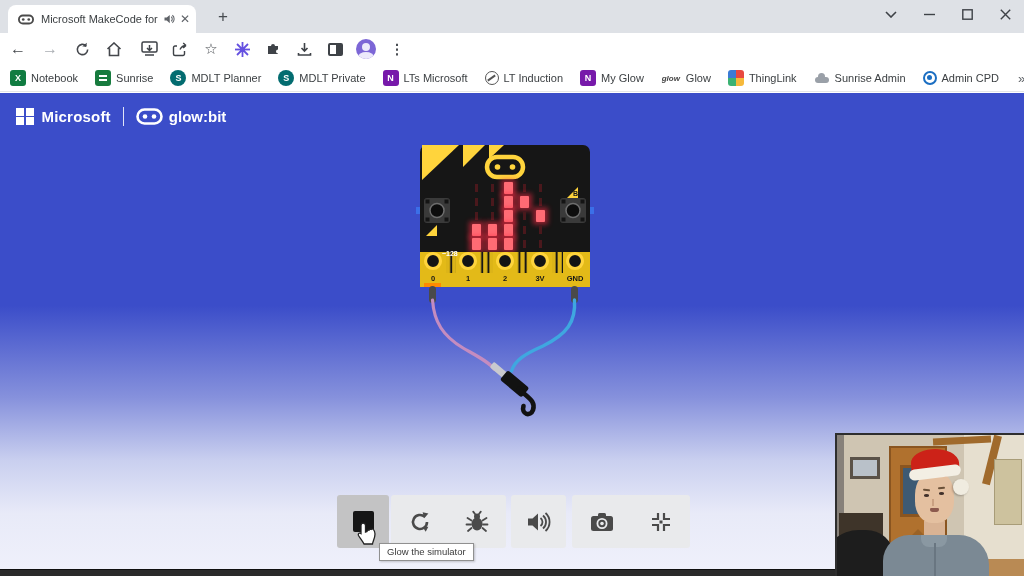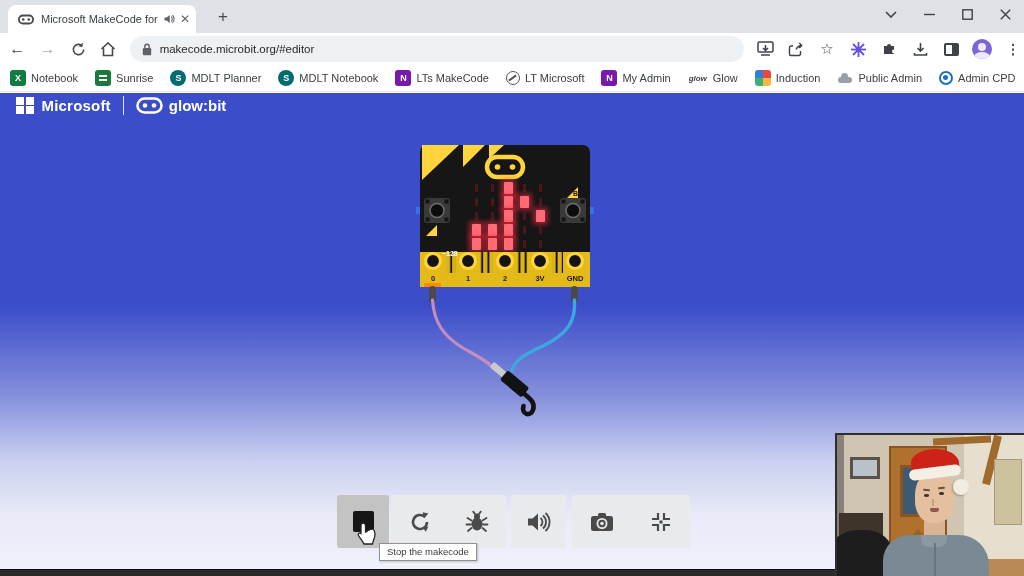--- a/index.html
+++ b/index.html
@@ -55,21 +55,21 @@
   .fav-cloud::before { content:""; position:absolute; left:1px; top:7px; width:14px; height:6px; border-radius:6px; background:#9aa0a8; }
   .fav-cloud::after { content:""; position:absolute; left:4px; top:3px; width:7px; height:7px; border-radius:50%; background:#9aa0a8; }
   .fav-moray { background:#fff; border:2.5px solid #1b6ec2; border-radius:50%; width:14px; height:14px; position:relative; }
   .fav-moray::after { content:""; position:absolute; left:2px; top:2px; width:5px; height:5px; border-radius:50%; background:#1b6ec2; }
   .bm-overflow { font-size:13px; color:#5f6368; margin:0 8px 0 2px; }
   .bm-divider { width:1px; height:16px; background:#d0d3d8; margin-right:10px; }
 
   
   .page { position:absolute; left:0; top:93px; width:1024px; height:483px;
           background:linear-gradient(180deg,#3b4dc9 0%, #3b4dc9 44%, #8691dc 63%, #c9cfef 76%, #e8eaf8 87%, #f0f1fb 100%); }
-  .brand { position:absolute; left:16px; top:3px; display:flex; align-items:center; color:#fff; }
+  .brand { position:absolute; left:16px; top:14px; display:flex; align-items:center; color:#fff; }
   .ms-squares { display:grid; grid-template-columns:8px 8px; grid-template-rows:8px 8px; gap:1.5px; margin-right:8px; }
   .ms-squares span { background:#fff; }
   .ms-name { font-size:15px; font-weight:bold; letter-spacing:.2px; }
   .brand-divider { width:1px; height:19px; background:rgba(255,255,255,.85); margin:0 12px; }
   .mb-name { font-size:15px; font-weight:bold; margin-left:6px; }
 
   
   .simbar-panel { position:absolute; height:53px; top:402px; background:#e9eaec; border-radius:3px;
                   display:flex; align-items:center; justify-content:space-around; }
   .simbtn { width:50px; height:53px; display:flex; align-items:center; justify-content:center; cursor:pointer; }
@@ -159,27 +159,20 @@
     <svg width="15" height="15" viewBox="0 0 16 16">
         <path d="M13.5 8 a5.5 5.5 0 1 1 -1.6 -3.9" fill="none" stroke="#44474c" stroke-width="1.7"></path>
         <polygon points="12.2,0.8 12.2,5.2 7.8,5.2" fill="#44474c" transform="rotate(8 12 4)"></polygon>
       </svg>
   </div>
   <div class="navicon">
     <svg width="16" height="15" viewBox="0 0 16 15">
         <path d="M1.5 7 L8 1 L14.5 7 M3.5 6.2 V13.5 H12.5 V6.2" fill="none" stroke="#44474c" stroke-width="1.6"></path>
       </svg>
   </div>
-  <div class="urlpill">
-    <svg width="10" height="13" viewBox="0 0 10 13">
-      <rect x="0.8" y="5" width="8.4" height="7.2" rx="1.2" fill="#5f6368"></rect>
-      <path d="M2.8 5 V3.4 a2.2 2.2 0 0 1 4.4 0 V5" fill="none" stroke="#5f6368" stroke-width="1.4"></path>
-    </svg>
-    <span class="url-text">makecode.microbit.org/#editor</span>
-  </div>
   <div class="nav-right">
     <div class="ricon">
       <svg width="17" height="16" viewBox="0 0 17 16">
           <rect x="1" y="1" width="15" height="10" rx="1.5" fill="none" stroke="#3e4247" stroke-width="1.5"></rect>
           <path d="M8.5 4 V9 M6 7 L8.5 9.5 L11 7" fill="none" stroke="#3e4247" stroke-width="1.5"></path>
           <line x1="4" y1="14" x2="13" y2="14" stroke="#3e4247" stroke-width="1.5"></line>
         </svg>
     </div>
     <div class="ricon">
       <svg width="16" height="15" viewBox="0 0 16 15">
@@ -229,45 +222,45 @@
       <div class="bookmark">
         <span class="fav fav-planner"></span>
         <span class="bookmark-label">Sunrise</span>
       </div>
       <div class="bookmark">
         <span class="fav fav-sharepoint">S</span>
         <span class="bookmark-label">MDLT Planner</span>
       </div>
       <div class="bookmark">
         <span class="fav fav-sharepoint">S</span>
-        <span class="bookmark-label">MDLT Notebook</span>
+        <span class="bookmark-label">MDLT Private</span>
       </div>
       <div class="bookmark">
         <span class="fav fav-onenote">N</span>
-        <span class="bookmark-label">LTs MakeCode</span>
+        <span class="bookmark-label">LTs Microsoft</span>
       </div>
       <div class="bookmark">
         <span class="fav fav-globe"></span>
-        <span class="bookmark-label">LT Microsoft</span>
+        <span class="bookmark-label">LT Induction</span>
       </div>
       <div class="bookmark">
         <span class="fav fav-onenote">N</span>
-        <span class="bookmark-label">My Admin</span>
+        <span class="bookmark-label">My Glow</span>
       </div>
       <div class="bookmark">
         <span class="fav fav-glow">glow</span>
         <span class="bookmark-label">Glow</span>
       </div>
       <div class="bookmark">
         <span class="fav fav-thinglink"></span>
-        <span class="bookmark-label">Induction</span>
+        <span class="bookmark-label">ThingLink</span>
       </div>
       <div class="bookmark">
         <span class="fav fav-cloud"></span>
-        <span class="bookmark-label">Public Admin</span>
+        <span class="bookmark-label">Sunrise Admin</span>
       </div>
       <div class="bookmark">
         <span class="fav fav-moray"></span>
         <span class="bookmark-label">Admin CPD</span>
       </div>
     </div>
   <span class="bm-overflow">»</span>
   <div class="bm-divider"></div>
 
 </div>
@@ -472,21 +465,21 @@
           <path d="M8 2 V8 H2"></path>
             <path d="M14 2 V8 H20"></path>
             <path d="M8 20 V14 H2"></path>
             <path d="M14 20 V14 H20"></path>
         </g>
         <rect x="9.5" y="9.5" width="3" height="3" fill="#4a4a4a"></rect>
       </svg>
     </div>
   </div>
 
-  <div class="tooltip">Stop the makecode</div>
+  <div class="tooltip">Glow the simulator</div>
   <svg style="position:absolute;left:355px;top:428px;" width="22" height="26" viewBox="0 0 22 26">
     <path d="M8 2 C9.5 2 10.5 3 10.5 4.5 V11 L12 10.5 C12 9.5 13 9 14 9.2 C14.3 8.4 15.3 8 16.3 8.4 C16.7 7.8 17.8 7.8 18.5 8.6 C19.5 9.6 20 11 20 13 C20 17 18 19.5 17.5 23 H9 C7.5 20 4.5 16.5 3.5 14.5 C2.8 13 3.8 11.8 5.2 12.2 L6 12.6 V4.5 C6 3 6.8 2 8 2 Z" fill="#ffffff" stroke="#222" stroke-width="1.3"></path>
   </svg>
 
   <div class="bottomstrip"></div>
 </div>
 
 <div class="webcam">
   <div class="cam-wall-r"></div>
   <div class="cam-lintel"></div>

